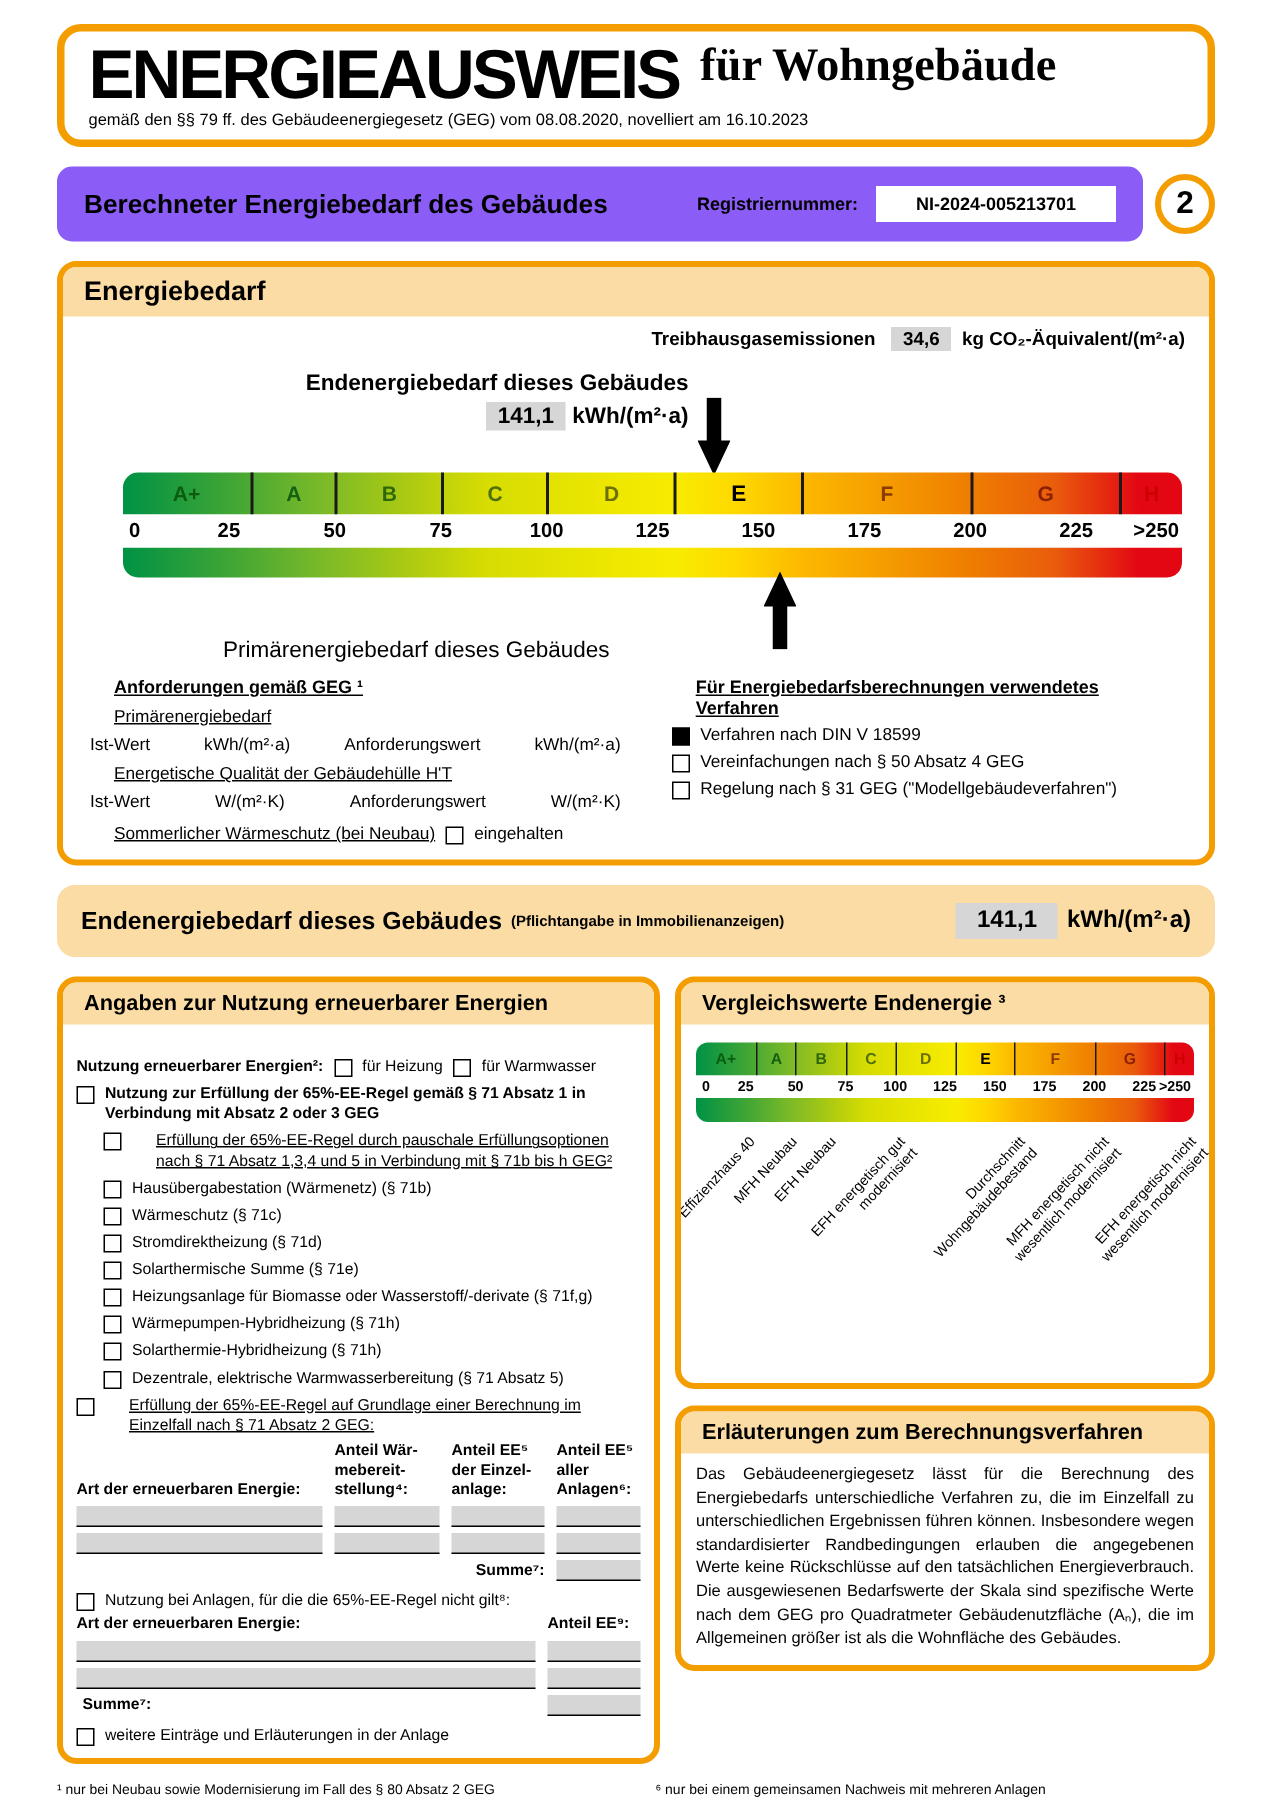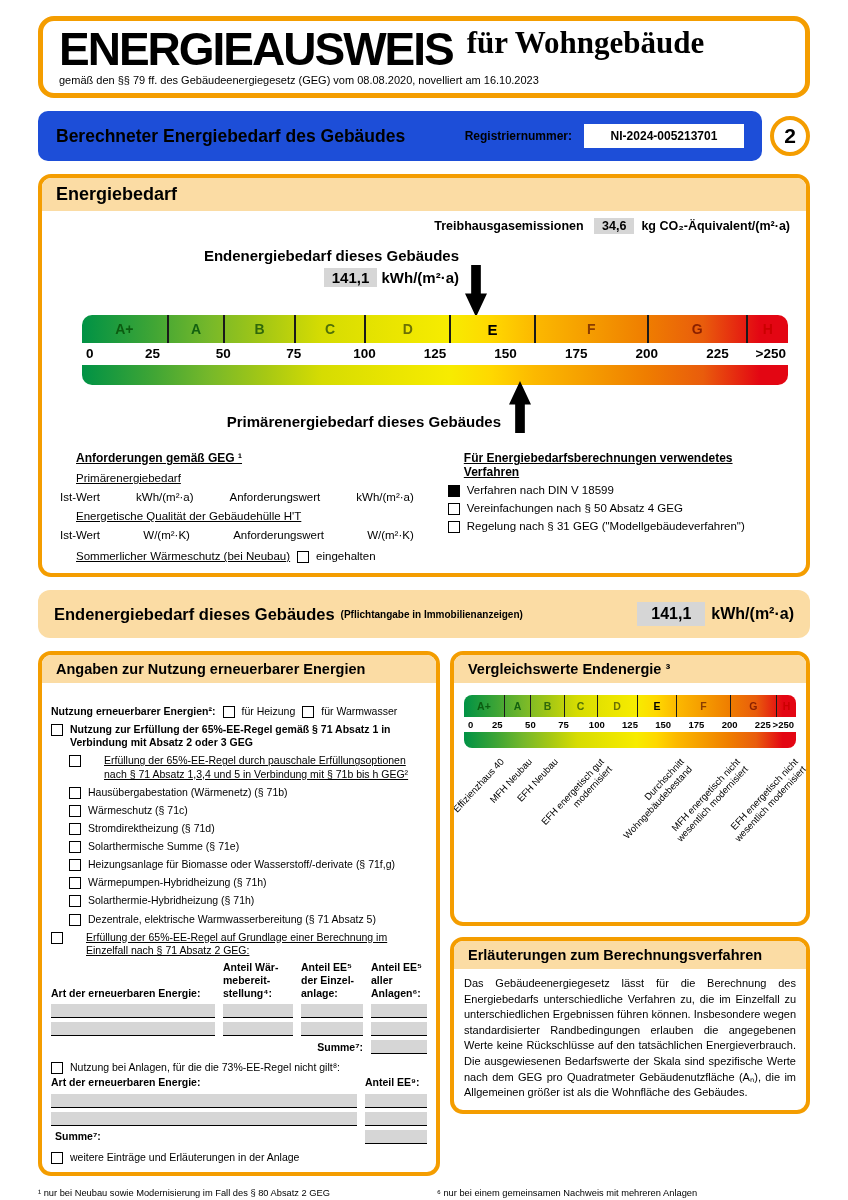--- a/index.html
+++ b/index.html
@@ -8,21 +8,21 @@
 
   
   .header-box{border:5px solid #F49D00;border-radius:16px;box-sizing:border-box;height:82px;padding:4px 16px 6px;}
   .title-row{display:flex;align-items:flex-start;gap:14px;}
   .main-title{font-size:46px;font-weight:bold;letter-spacing:-2px;line-height:1.05;}
   .sub-title{font-size:31px;font-weight:bold;font-family:Liberation Serif, serif;}
   .law-line{font-size:11px;margin-top:1px;}
 
   
   .band2-row{display:flex;align-items:center;margin-top:13px;gap:8px;}
-  .band2{flex:1;background:#1d4ed8;border-radius:10px;height:50px;display:flex;align-items:center;gap:12px;padding:0 18px;box-sizing:border-box;}
+  .band2{flex:1;background:#8b5cf6;border-radius:10px;height:50px;display:flex;align-items:center;gap:12px;padding:0 18px;box-sizing:border-box;}
   .band2-title{font-size:17.5px;font-weight:bold;flex:1;}
   .reg-label{font-size:12px;font-weight:bold;}
   .reg-value{background:#fff;font-size:12px;font-weight:bold;padding:5px 10px;min-width:140px;text-align:center;}
   .page-circle{width:40px;height:40px;border-radius:50%;border:4px solid #F49D00;background:#fff;display:flex;align-items:center;justify-content:center;font-size:21px;font-weight:bold;box-sizing:border-box;flex:none;}
 
   
   .obox{border:4px solid #F49D00;border-radius:13px;overflow:hidden;background:#fff;}
   .obox-head{background:#FBDCA4;padding:6px 14px;font-weight:bold;}
   .ebox-head-text{font-size:18px;}
   .sbox-head-text{font-size:14.5px;}
@@ -45,21 +45,21 @@
   .seg{display:flex;align-items:center;justify-content:center;box-sizing:border-box;font-weight:bold;font-size:14px;}
   .seg + .seg{border-left:2px solid #1a1a1a;}
   .c0{color:#0b5c10}.c1{color:#136110}.c2{color:#2f680b}.c3{color:#4f7008}.c4{color:#6b7004}
   .c5{color:#000;font-size:15px;}.c6{color:#8a3c00}.c7{color:#8a2000}.c8{color:#cc0000}
   .scale-ticks{position:relative;height:22px;background:#fff;font-size:13.5px;font-weight:bold;}
   .tick{position:absolute;top:3px;transform:translateX(-50%);}
   .tick.first{left:4px !important;transform:none;}
   .tick.last{left:auto !important;right:2px;transform:none;}
   .scale-bottom{height:20px;border-radius:0 0 10px 10px;}
   .prim-value-line{position:absolute;top:154px;left:0;width:447px;text-align:right;font-size:15px;font-weight:bold;}
-  .prim-label{position:absolute;top:178px;left:0;width:447px;text-align:right;font-size:15px;font-weight:bold;}
+  .prim-label{position:absolute;top:190px;left:0;width:447px;text-align:center;font-size:15px;font-weight:normal;}
 
   
   .anf-row{display:flex;gap:34px;margin-top:8px;padding:0 6px;}
   .anf-left{flex:1.04;font-size:11.5px;}
   .anf-right{flex:1;font-size:11.5px;}
   .u{text-decoration:underline;margin-left:16px;}
   .b{font-weight:bold;}
   .anf-h{font-size:12px;}
   .anf-line{display:flex;justify-content:space-between;margin-top:7px;}
   .mt6{margin-top:7px;}
@@ -330,21 +330,21 @@
           <div class="fieldbar"></div>
 
           <div></div>
           <div></div>
           <div class="sumlabel">Summe⁷:</div>
           <div class="fieldbar"></div>
         </div>
 
         <div class="cbrow" style="margin-top:7px">
           <span class="cb"></span>
-          <span>Nutzung bei Anlagen, für die die 73%-EE-Regel nicht gilt⁸:</span>
+          <span>Nutzung bei Anlagen, für die die 65%-EE-Regel nicht gilt⁸:</span>
         </div>
 
         <div class="grid2">
           <div class="th">Art der erneuerbaren Energie:</div>
           <div class="th">Anteil EE⁹:</div>
 
           <div class="fieldbar"></div>
           <div class="fieldbar"></div>
 
           <div class="fieldbar"></div>

